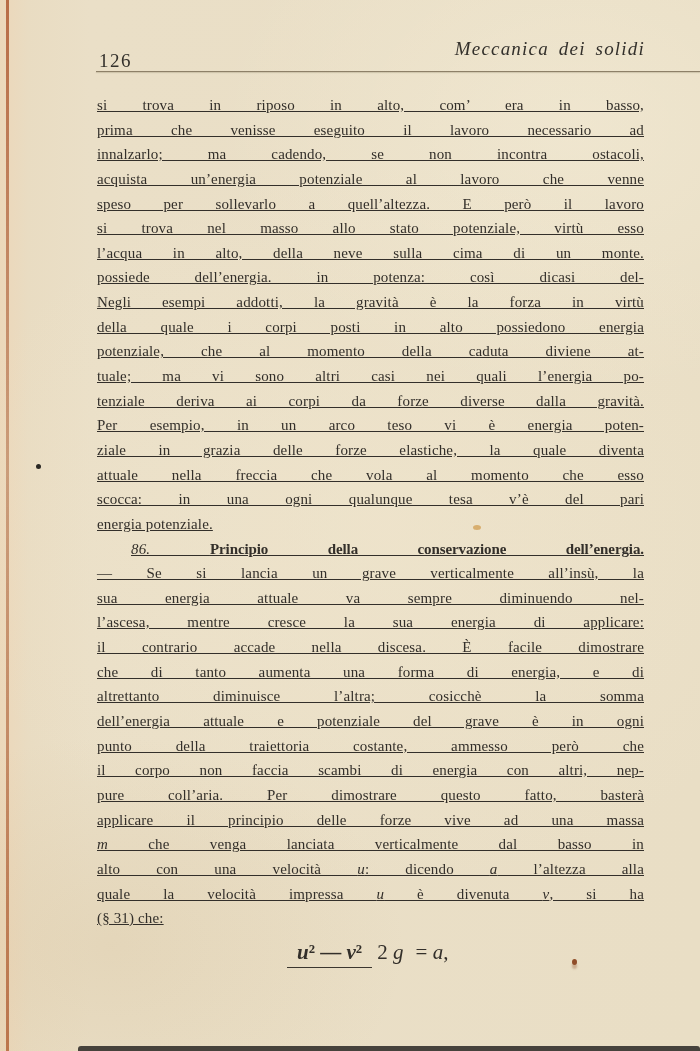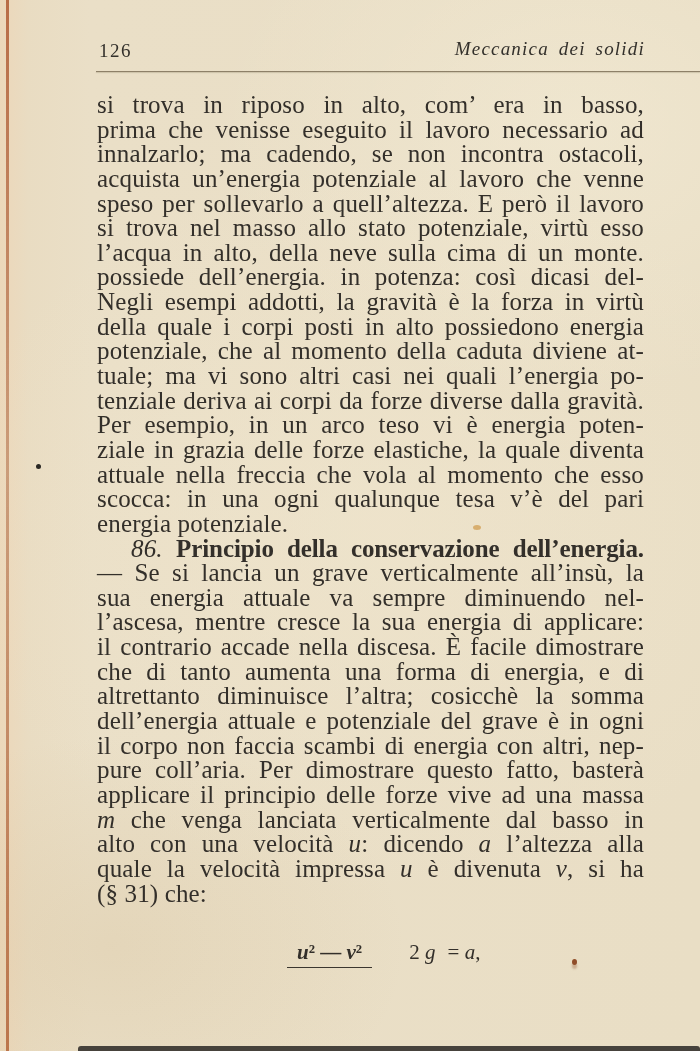--- a/index.html
+++ b/index.html
@@ -15,45 +15,45 @@
       radial-gradient(ellipse 500px 380px at 82% 12%, rgba(255,250,232,0.28), transparent 72%),
       radial-gradient(ellipse 560px 460px at 55% 50%, rgba(242,232,208,0.45), transparent 80%),
       linear-gradient(90deg,#ecd8ba 0px,#ebd9bd 12px,#e9dcc2 28px,#eadfc7 90px,#e9dec5 100%);
   }
   .page-edge-line {
     position:absolute; left:6px; top:0; bottom:0; width:3px;
     background:linear-gradient(180deg,rgba(175,90,50,.85),rgba(170,96,56,.5) 45%,rgba(176,94,50,.8));
     filter:blur(.4px);
   }
   .header { position:absolute; top:36px; left:97px; right:55px; height:32px; color:#33302b; }
-  .page-number { position:absolute; left:2px; top:4px; font-size:19px; letter-spacing:1.5px; }
+  .page-number { position:absolute; left:2px; top:14px; font-size:19px; letter-spacing:1.5px; }
   .running-title {
     position:absolute; left:0; right:0; top:2px; text-align:right;
     font-style:italic; font-size:19px; letter-spacing:1.2px; word-spacing:4px;
   }
   .header-rule {
     position:absolute; top:71px; left:96px; right:0; height:1px;
     background:#8d8068; box-shadow:0 1px 1px rgba(141,128,104,.35);
   }
   .text-block {
     position:absolute; top:93px; left:97px; width:547px;
-    font-size:25px; line-height:24.65px; color:#332f2a; letter-spacing:.15px;
+    font-size:15px; line-height:24.65px; color:#332f2a; letter-spacing:.15px;text-decoration:underline;
   }
   .line { text-align:justify; text-align-last:justify; height:24.65px; white-space:normal; }
   .line.noj { text-align-last:left; }
   .line.ind { text-indent:34px; }
   .seg-i { font-style:italic; }
   .seg-b { font-weight:bold; letter-spacing:-.1px; }
   .formula {
     position:absolute; top:940px; left:287px; display:flex; align-items:center;
     color:#332f2a; font-size:21px;
   }
   .fraction { display:inline-block; text-align:center; }
   .numerator { padding:0 10px 3px; border-bottom:1.6px solid #3b362f;font-weight:bold; }
-  .denominator { padding-top:3px;margin-left:32px; }
+  .denominator { padding-top:3px; }
   .formula-rhs { margin-left:12px; }
   .speck-black { position:absolute; left:36px; top:464px; width:5px; height:5px; background:#2a2823; border-radius:50%; }
   .speck-red { position:absolute; left:572px; top:959px; width:5px; height:6px; background:#8f4c28; border-radius:50%; box-shadow:0 4px 2px rgba(143,76,40,.35); }
   .speck-stain { position:absolute; left:473px; top:525px; width:8px; height:5px; background:#ce9440; opacity:.65; border-radius:50%; filter:blur(.5px); }
   .bottom-scan-edge {
     position:absolute; left:78px; right:0; bottom:0; height:5px;
     background:#34312c; border-radius:3px 3px 0 0; opacity:.9;
   }
 </style>
 </head>
@@ -88,20 +88,21 @@
       <div class="line"><span>scocca: in una ogni qualunque tesa v’è del pari</span></div>
       <div class="line noj"><span>energia potenziale.</span></div>
       <div class="line ind"><span class="seg-i">86. </span><span class="seg-b">Principio della conservazione dell’energia.</span></div>
       <div class="line"><span>— Se si lancia un grave verticalmente all’insù, la</span></div>
       <div class="line"><span>sua energia attuale va sempre diminuendo nel-</span></div>
       <div class="line"><span>l’ascesa, mentre cresce la sua energia di applicare:</span></div>
       <div class="line"><span>il contrario accade nella discesa. È facile dimostrare</span></div>
       <div class="line"><span>che di tanto aumenta una forma di energia, e di</span></div>
       <div class="line"><span>altrettanto diminuisce l’altra; cosicchè la somma</span></div>
       <div class="line"><span>dell’energia attuale e potenziale del grave è in ogni</span></div>
+      <div class="line"><span>punto della traiettoria costante, ammesso però che</span></div>
       <div class="line"><span>il corpo non faccia scambi di energia con altri, nep-</span></div>
       <div class="line"><span>pure coll’aria. Per dimostrare questo fatto, basterà</span></div>
       <div class="line"><span>applicare il principio delle forze vive ad una massa</span></div>
       <div class="line"><span class="seg-i">m</span><span> che venga lanciata verticalmente dal basso in</span></div>
       <div class="line"><span>alto con una velocità </span><span class="seg-i">u</span><span>: dicendo </span><span class="seg-i">a</span><span> l’altezza alla</span></div>
       <div class="line"><span>quale la velocità impressa </span><span class="seg-i">u</span><span> è divenuta </span><span class="seg-i">v</span><span>, si ha</span></div>
       <div class="line noj"><span>(§ 31) che:</span></div>
     </div>
 
   <div class="formula">

